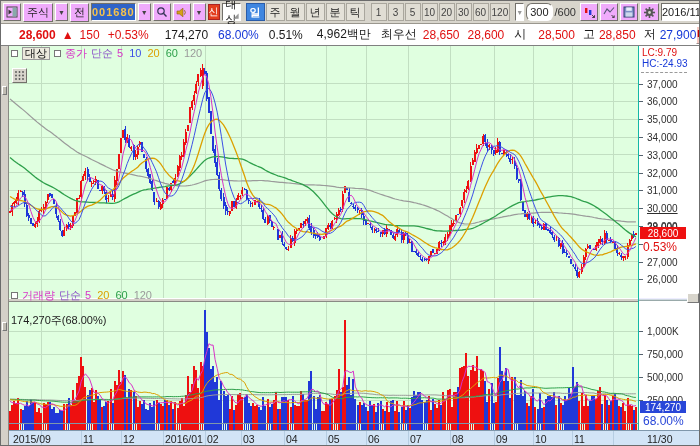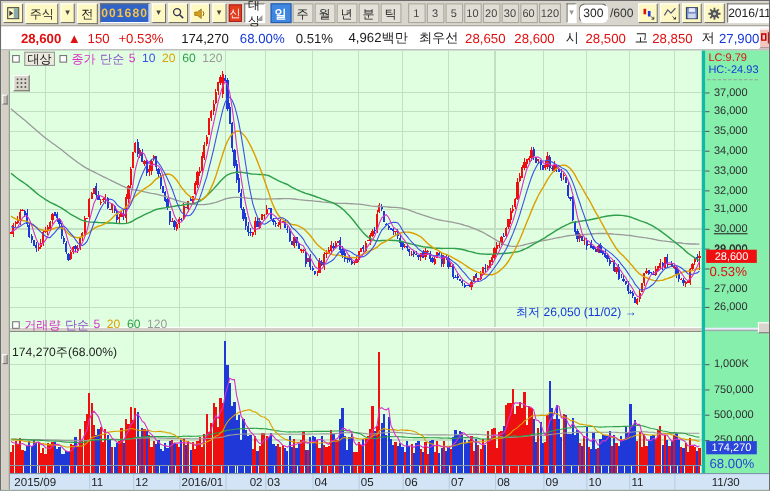--- a/index.html
+++ b/index.html
@@ -2,21 +2,21 @@
 <html><head>
 <meta charset="utf-8">
 <style>
   html,body{margin:0;padding:0;background:#9aa4ae;}
   *{box-sizing:border-box;}
   #app{position:relative;width:700px;height:446px;background:#d8d5cc;border:1px solid #6b6b6b;overflow:hidden;
        font-family:"Liberation Sans","DejaVu Sans",sans-serif;font-size:11px;color:#222;}
   
   #toolbar{position:absolute;left:0;top:0;width:700px;height:23px;background:#d8d5cc;
            display:flex;align-items:center;gap:2px;padding:1px 2px;border-bottom:1px solid #9a978e;}
-  .btn{display:inline-flex;align-items:center;justify-content:center;height:19px;background:#fef9c3;
+  .btn{display:inline-flex;align-items:center;justify-content:center;height:19px;background:#f0abfc;
        border:1px solid;border-color:#ffffff #72706a #72706a #ffffff;font-size:11px;padding:0 3px;cursor:default;white-space:nowrap;}
   .btn.sm{height:18px;padding:0 2px;}
   .inset{border:1px solid;border-color:#72706a #ffffff #ffffff #72706a;background:#fff;height:18px;display:inline-flex;align-items:center;}
   .tab{width:19px;height:18px;display:inline-flex;align-items:center;justify-content:center;
        border:1px solid #a9a69d;background:#e4e1d8;margin-right:1px;}
   .tab.active{background:#3f86e0;color:#fff;border-color:#2a5ca8;font-weight:bold;}
   .numbtn{min-width:16px;height:18px;display:inline-flex;align-items:center;justify-content:center;
           border:1px solid #a9a69d;background:#e0ddd4;color:#444;margin-right:1px;padding:0 1px;font-size:10px;}
   .carat{font-size:7px;color:#444;line-height:1;}
   #code-box{width:52px;background:#2f63c8;color:#f6c24a;font-weight:bold;letter-spacing:1px;justify-content:center;}
@@ -37,21 +37,21 @@
   #left-strip{position:absolute;left:0;top:0;width:8px;height:401px;background:#d4d0c8;border-right:1px solid #8a8a84;}
   .thumb{position:absolute;left:1px;width:5px;height:9px;background:#c0bcb2;border:1px solid;border-color:#fff #777 #777 #fff;}
   #plot{position:absolute;left:8px;top:0;width:629px;height:384px;background:#e0ffe0;display:block;}
   #grid-btn{position:absolute;left:11px;top:22px;width:15px;height:15px;background:#d8d5cc;
             border:1px solid;border-color:#fff #72706a #72706a #fff;display:flex;align-items:center;justify-content:center;}
   .legend{position:absolute;display:flex;align-items:center;gap:4px;font-size:11px;height:12px;}
   .chk{width:7px;height:7px;background:#fff;border:1px solid #777;display:inline-block;}
   .lgname{background:#eceade;border:1px solid #999;padding:0 2px;height:13px;display:inline-flex;align-items:center;color:#111;}
   .annot{position:absolute;font-size:11px;white-space:nowrap;}
   
-  #axis{position:absolute;left:637px;top:0;width:63px;height:384px;background:#86efac;border-left:3px solid #14b8a6;font-size:10px;}
+  #axis{position:absolute;left:637px;top:0;width:63px;height:384px;background:#ffffff;border-left:1px solid #14b8a6;font-size:10px;}
   .tick-dash{position:absolute;left:0;width:4px;height:1px;background:#55626e;}
   .tick-label{position:absolute;left:8px;color:#2e2e2e;font-size:10px;white-space:nowrap;}
   #lc{position:absolute;left:3px;top:1px;color:#e01010;font-size:10px;}
   #hc{position:absolute;left:3px;top:12px;color:#1638d8;font-size:10px;}
   #hc-dash{position:absolute;left:2px;top:26px;width:46px;border-top:1px dashed #9a9a9a;}
   .marker{position:absolute;left:1px;width:46px;height:12px;color:#fff;font-size:10px;display:flex;align-items:center;justify-content:center;z-index:3;}
   .marker-pct{position:absolute;left:4px;font-size:12px;z-index:3;}
   #pane-resize{position:absolute;left:48px;top:247px;width:12px;height:10px;background:#d8d5cc;border:1px solid;border-color:#fff #777 #777 #fff;}
   #axis-split{position:absolute;left:0;top:252px;width:63px;height:3px;background:#cfd8e0;border-top:1px solid #eef;border-bottom:1px solid #9aa;}
   
@@ -181,21 +181,21 @@
     <span class="blk" style="margin-left:6px">174,270</span>
     <span class="blue" style="margin-left:10px">68.00%</span>
     <span class="blk" style="margin-left:10px">0.51%</span>
     <span class="blk" style="margin-left:14px">4,962백만</span>
     <span class="sep"></span>
     <span class="blk">최우선</span>
     <span class="red" style="margin-left:6px">28,650</span>
     <span class="red" style="margin-left:8px">28,600</span>
     <span class="sep"></span>
     <span class="blk">시</span>
-    <span class="red" style="margin-left:6px">28,500</span>
+    <span class="red" style="margin-left:12px">28,500</span>
     <span class="blk" style="margin-left:8px">고</span>
     <span class="red" style="margin-left:4px">28,850</span>
     <span class="blk" style="margin-left:8px">저</span>
     <span class="blue" style="margin-left:4px">27,900</span>
     <span style="flex:1"></span>
     <span id="buy-btn">
         <span>매수</span>
       </span>
 
   </div>
@@ -1511,24 +1511,20 @@
           <span style="color: rgb(216, 50, 200);">5</span>
           <span style="color: rgb(220, 160, 0);">20</span>
           <span style="color: rgb(46, 160, 75);">60</span>
           <span style="color: rgb(154, 154, 154);">120</span>
         </span>
     </div>
     <div class="legend" style="left:10px;top:268px;color:#222;">
       <span>174,270주(68.00%)</span>
     </div>
 
-    <div class="annot" style="left:468px;top:230px;color:#1638d8;">
-      <span>최저 26,050 (11/02)</span>
-      <span style="font-weight:bold">→</span>
-    </div>
 
     <div id="axis">
       <div id="lc">LC:9.79</div>
       <div id="hc">HC:-24.93</div>
       <div id="hc-dash"></div>
       <div id="price-ticks">
           <div class="tick-dash" style="top: 38px;"></div>
           <div class="tick-label" style="top: 33px;">37,000</div>
           <div class="tick-dash" style="top: 55px;"></div>
           <div class="tick-label" style="top: 50px; text-align: right;">36,000</div>
@@ -1589,21 +1585,21 @@
         <span class="xsep" style="left: 399px;"></span>
         <span class="xsep" style="left: 441px;"></span>
         <span class="xsep" style="left: 485px;"></span>
         <span class="xsep" style="left: 524px;"></span>
         <span class="xsep" style="left: 563px;"></span>
         <span class="xsep" style="left: 604px;"></span>
         <span class="xlab" style="left: 4px;">2015/09</span>
         <span class="xlab" style="left: 74px;">11</span>
         <span class="xlab" style="left: 114px;">12</span>
         <span class="xlab" style="left: 156px;">2016/01</span>
-        <span class="xlab" style="left: 198px; padding-left: 20px;">02</span>
+        <span class="xlab" style="left: 198px;">02</span>
         <span class="xlab" style="left: 234px;">03</span>
         <span class="xlab" style="left: 277px;">04</span>
         <span class="xlab" style="left: 319px;">05</span>
         <span class="xlab" style="left: 359px;">06</span>
         <span class="xlab" style="left: 401px;">07</span>
         <span class="xlab" style="left: 443px;">08</span>
         <span class="xlab" style="left: 487px;">09</span>
         <span class="xlab" style="left: 526px;">10</span>
         <span class="xlab" style="left: 565px;">11</span>
       </div>

